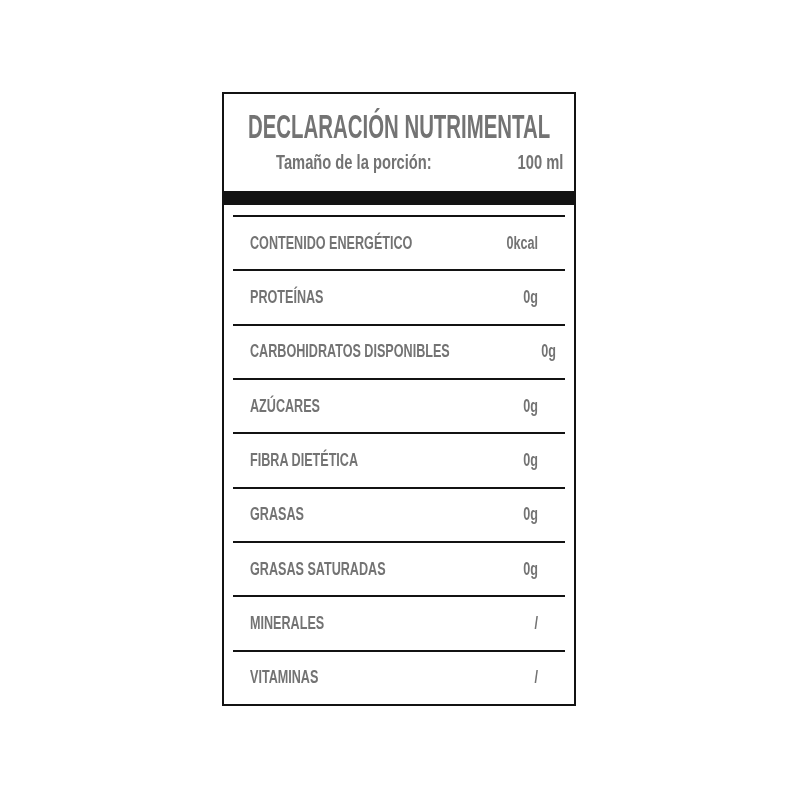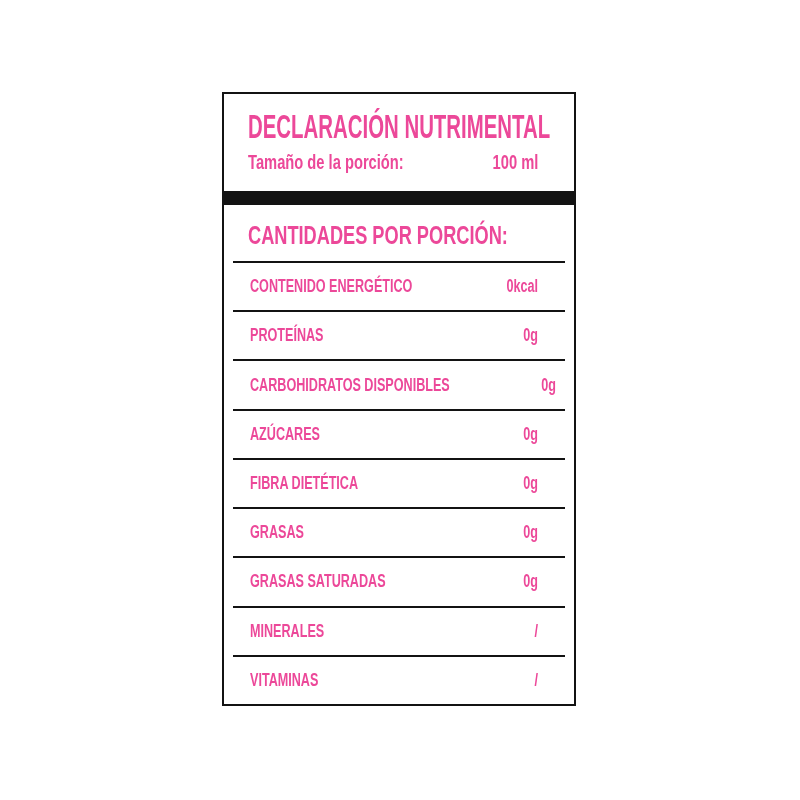--- a/index.html
+++ b/index.html
@@ -3,21 +3,21 @@
 <meta charset="utf-8">
 <style>
   html, body { margin: 0; padding: 0; background: #ffffff; }
   .canvas {
     position: relative;
     width: 784px;
     height: 800px;
     background: #ffffff;
     font-family: "Liberation Sans", sans-serif;
     font-weight: bold;
-    color: #ec4899;
+    color: #737373;
     overflow: hidden;
   }
   .label-box {
     position: absolute;
     left: 222px;
     top: 92px;
     width: 354px;
     height: 614px;
     box-sizing: border-box;
     border: 2px solid #131313;
@@ -30,20 +30,21 @@
     font-size: 34px;
     line-height: 40px;
     white-space: nowrap;
   }
   .serving-row {
     display: flex;
     justify-content: space-between;
     align-items: center;
     font-size: 21px;
     line-height: 31px;
+    margin-left: 28px;
   }
   .thick-bar {
     flex: none;
     height: 14px;
     margin-top: 14px;
     background: #131313;
   }
   .section-title-wrap {
     flex: none;
     padding: 14px 24px 0 24px;
@@ -85,23 +86,20 @@
         <span class="t-cond">DECLARACIÓN NUTRIMENTAL</span>
       </div>
       <div class="serving-row">
         <span class="cond-l">Tamaño de la porción:</span>
         <span class="cond-r">100 ml</span>
       </div>
     </div>
 
     <div class="thick-bar"></div>
 
-    <div class="section-title-wrap">
-      <span class="cond-l">CANTIDADES POR PORCIÓN:</span>
-    </div>
 
     <div class="table">
       <div class="row">
         <span class="cond-l">CONTENIDO ENERGÉTICO</span>
         <span class="cond-r">0kcal</span>
       </div>
       <div class="row">
         <span class="cond-l">PROTEÍNAS</span>
         <span class="cond-r">0g</span>
       </div>

